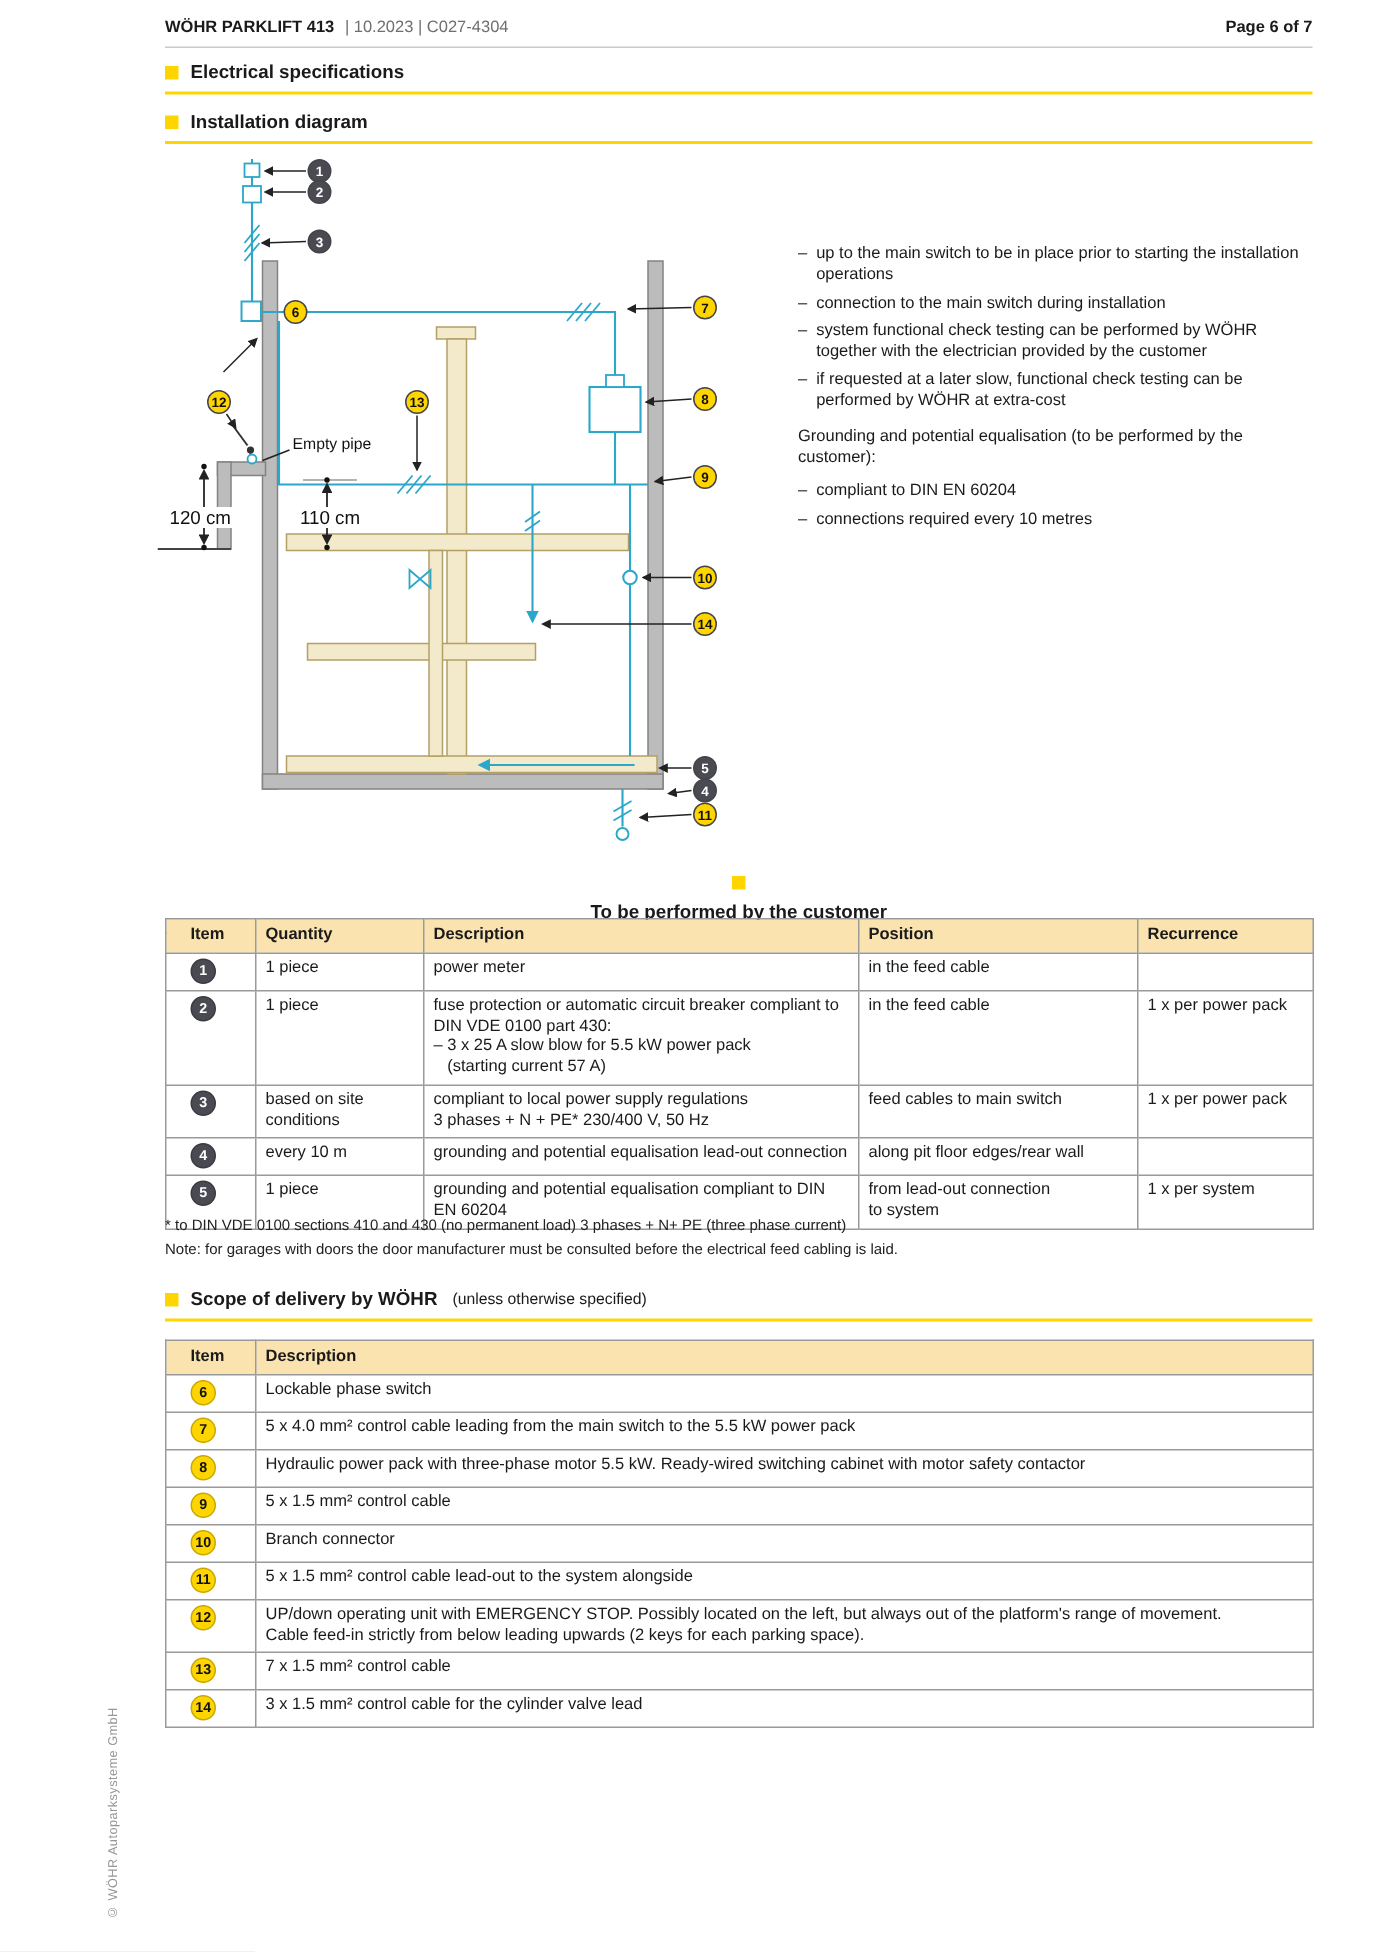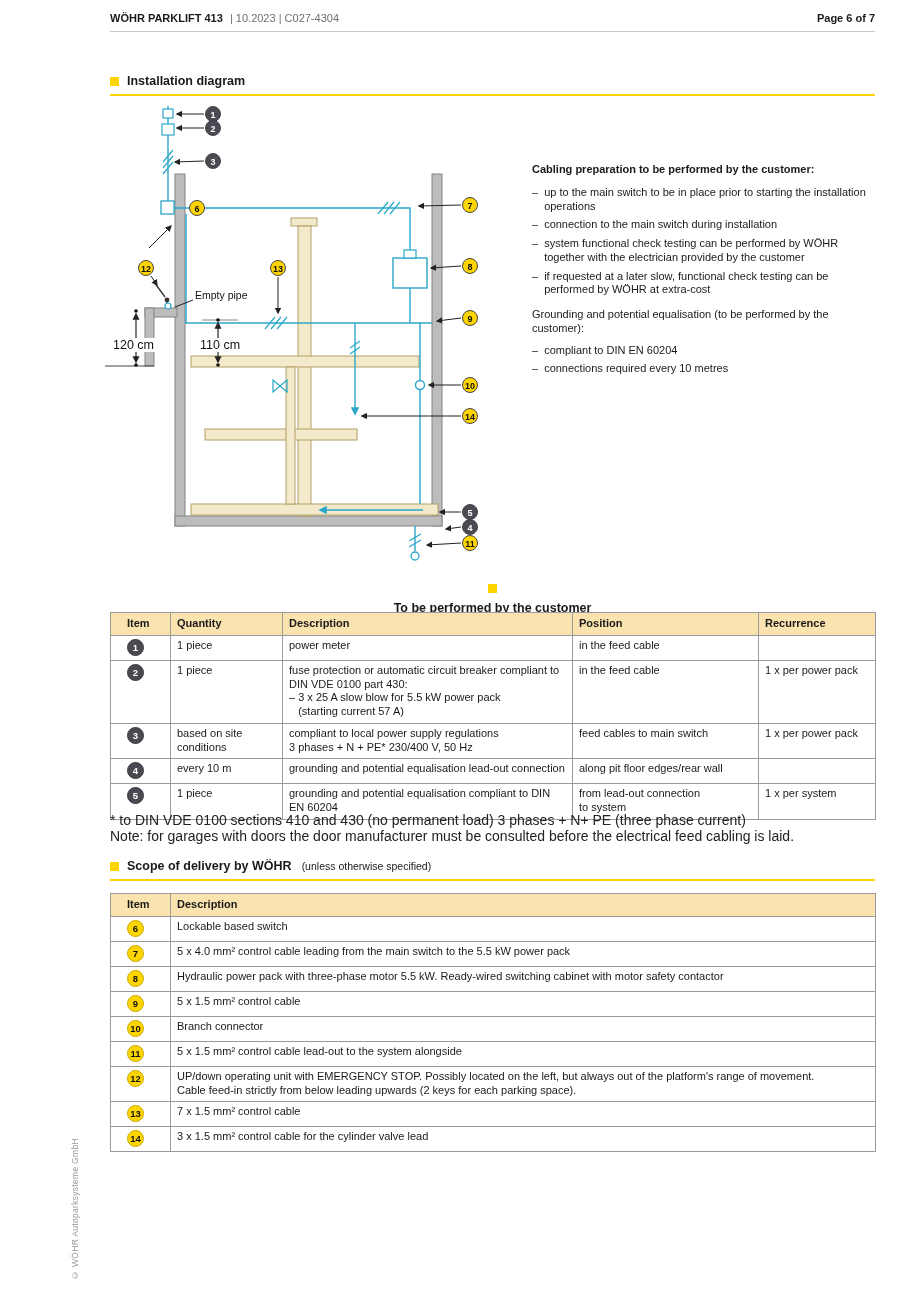--- a/index.html
+++ b/index.html
@@ -26,21 +26,21 @@
   
   .tbl{border-collapse:collapse;font-size:11px;line-height:1.25;table-layout:fixed;}
   .tbl th,.tbl td{border:1px solid #9a9a9a;padding:3px 6px 4px;vertical-align:top;text-align:left;
                   white-space:pre-line;word-wrap:break-word;margin-top:28px;}
   .tbl th{background:#FAE3AE;font-weight:bold;padding:4px 6px;}
   .tbl .item{padding-left:16px;}
   .badge{display:inline-flex;align-items:center;justify-content:center;width:15px;height:15px;
          border-radius:50%;font-size:9.5px;font-weight:bold;line-height:1;}
   .badge.dark{background:#4A4A52;color:#fff;border:1px solid #3a3a40;}
   .badge.yellow{background:#FFD500;color:#111;border:1px solid #c9a800;}
-  .footnote{position:absolute;left:110px;right:45px;font-size:14px;color:#222;}
+  .footnote{position:absolute;left:110px;right:45px;font-size:10px;color:#222;}
   
   .copyright{position:absolute;left:70px;top:1128px;height:152px;writing-mode:vertical-rl;
              transform:rotate(180deg);font-size:8.5px;color:#979797;letter-spacing:.3px;}
   
   .diagram{position:absolute;left:105px;top:100px;}
   .diagram text{font-family:"Liberation Sans",sans-serif;}
   .callout circle{stroke:#44444a;stroke-width:1;}
   .callout.dark circle{fill:#4A4A52;}
   .callout.dark text{fill:#fff;}
   .callout.yellow circle{fill:#FFD500;}
@@ -59,20 +59,24 @@
 <div class="page">
 
   <div class="doc-header">
     <div class="doc-title">
       <b>WÖHR PARKLIFT 413</b>
       <span class="doc-meta">| 10.2023 | C027-4304</span>
     </div>
     <div class="page-num">Page 6 of 7</div>
   </div>
 
+  <div class="section-head" style="top:41px;">
+    <span class="sq"></span>
+    <span>Electrical specifications</span>
+  </div>
 
   <div class="section-head" style="top:74px;">
     <span class="sq"></span>
     <span>Installation diagram</span>
   </div>
 
   <svg class="diagram" viewBox="0 0 430 480" width="430" height="480">
     <defs>
       <marker id="arr" viewBox="0 0 10 10" refX="8" refY="5" markerWidth="6.5" markerHeight="6.5" orient="auto-start-reverse">
         <path d="M0,0 L10,5 L0,10 z" fill="#222"></path>
@@ -236,21 +240,20 @@
         <text x="365" y="430.5">4</text>
     </g>
     <g class="callout yellow">
       <line class="lead" x1="356" y1="443" x2="322" y2="445" marker-end="url(#arr)"></line>
       <circle cx="365" cy="443" r="7.5"></circle>
         <text x="365" y="446.5">11</text>
     </g>
   </svg>
 
   <div class="rightcol">
-    <div class="blocktitle">Cabling preparation to be performed by the customer:</div>
     <div class="bullet">
         <span>up to the main switch to be in place prior to starting the installation operations</span>
       </div>
     <div class="bullet">
         <span>connection to the main switch during installation</span>
       </div>
     <div class="bullet">
         <span>system functional check testing can be performed by WÖHR together with the electrician provided by the customer</span>
       </div>
     <div class="bullet">
@@ -346,21 +349,21 @@
       </colgroup>
     <thead>
       <tr>
         <th class="item">Item</th>
         <th>Description</th>
       </tr>
     </thead>
     <tbody>
       <tr>
         <td class="item"><span class="badge yellow">6</span></td>
-        <td>Lockable based switch</td>
+        <td>Lockable phase switch</td>
       </tr>
       <tr>
         <td class="item"><span class="badge yellow">7</span></td>
         <td>5 x 4.0 mm² control cable leading from the main switch to the 5.5 kW power pack</td>
       </tr>
       <tr>
         <td class="item"><span class="badge yellow">8</span></td>
         <td>Hydraulic power pack with three-phase motor 5.5 kW. Ready-wired switching cabinet with motor safety contactor</td>
       </tr>
       <tr>

